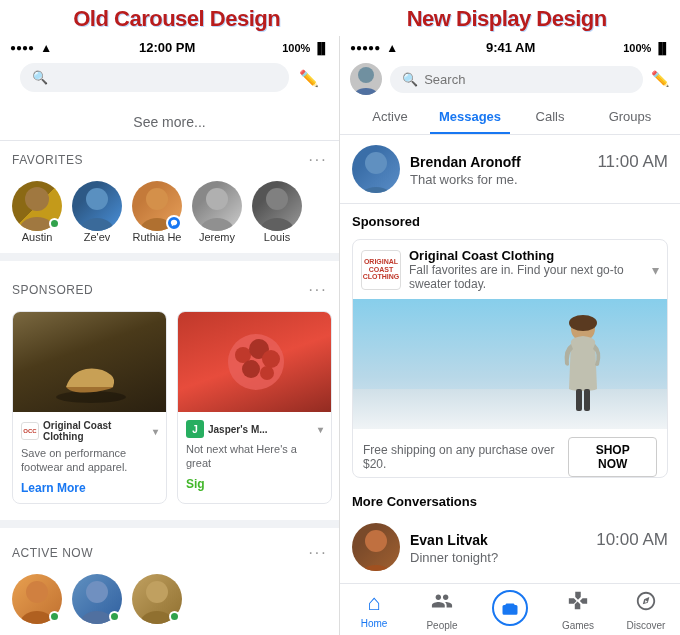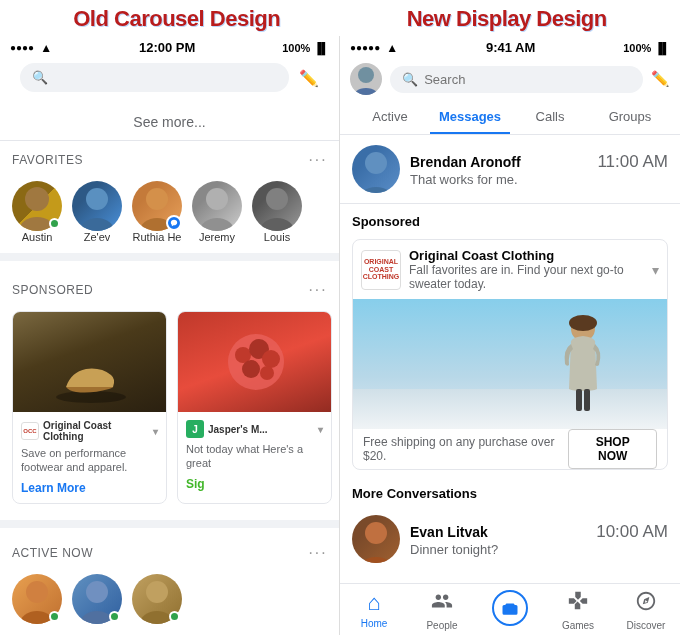--- a/index.html
+++ b/index.html
@@ -389,20 +389,21 @@
       width: 100%;
       height: 130px;
       background: #c4c4c4;
       overflow: hidden;
     }
     .r-ad-footer {
       display: flex;
       justify-content: flex-end;
       align-items: center;
       padding: 0 10px;
+      margin-top: 8px;
     }
     .r-ad-footer-text { font-size: 12px; color: #65676b; }
     .shop-now-btn {
       background: #fff;
       border: 1px solid #ccc;
       border-radius: 4px;
       padding: 5px 12px;
       font-size: 12px;
       font-weight: 600;
       color: #050505;
@@ -643,21 +644,21 @@
                   <circle cx="46" cy="46" r="7" fill="#c0392b"></circle>
                 </svg>
               </div>
             </div>
             <div class="card-body">
               <div class="card-brand">
                 <div class="card-brand-icon jasper-logo">J</div>
                 <span style="font-size:10px;">Jasper's M...</span>
                 <span class="card-chevron">▾</span>
               </div>
-              <div class="card-desc">Not today what Here's a great</div>
+              <div class="card-desc">Not next what Here's a great</div>
               <div class="card-cta card-cta-green">Sig</div>
             </div>
           </div>
         </div>
       </div>
 
       <div class="active-section">
         <div class="section-header">
           <span class="section-title">ACTIVE NOW</span>
           <span class="section-dots">···</span>

